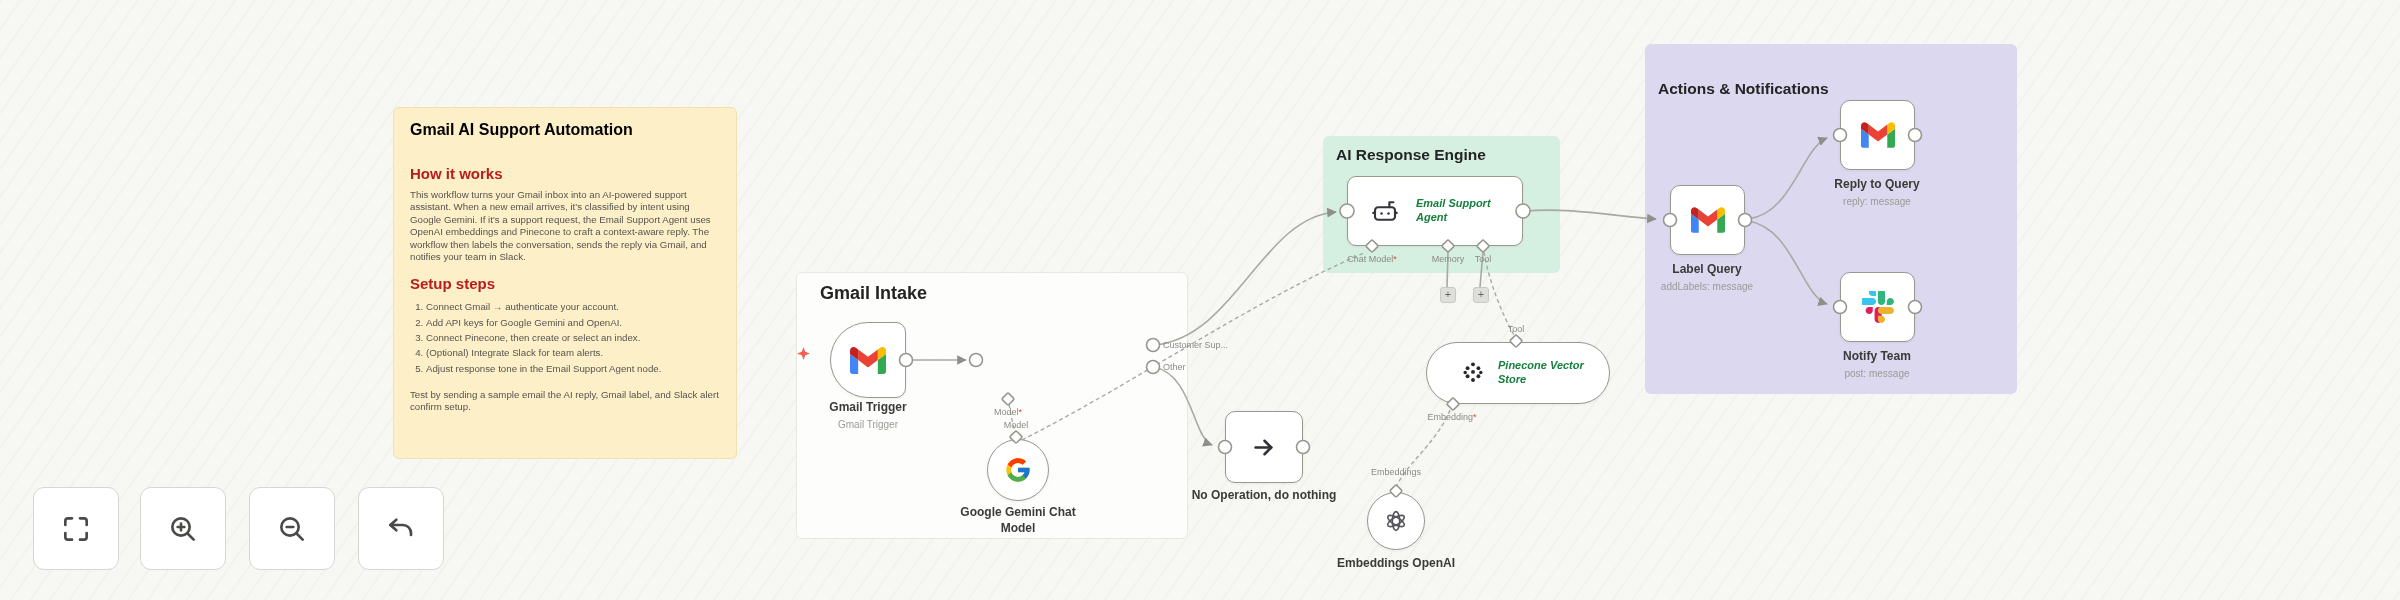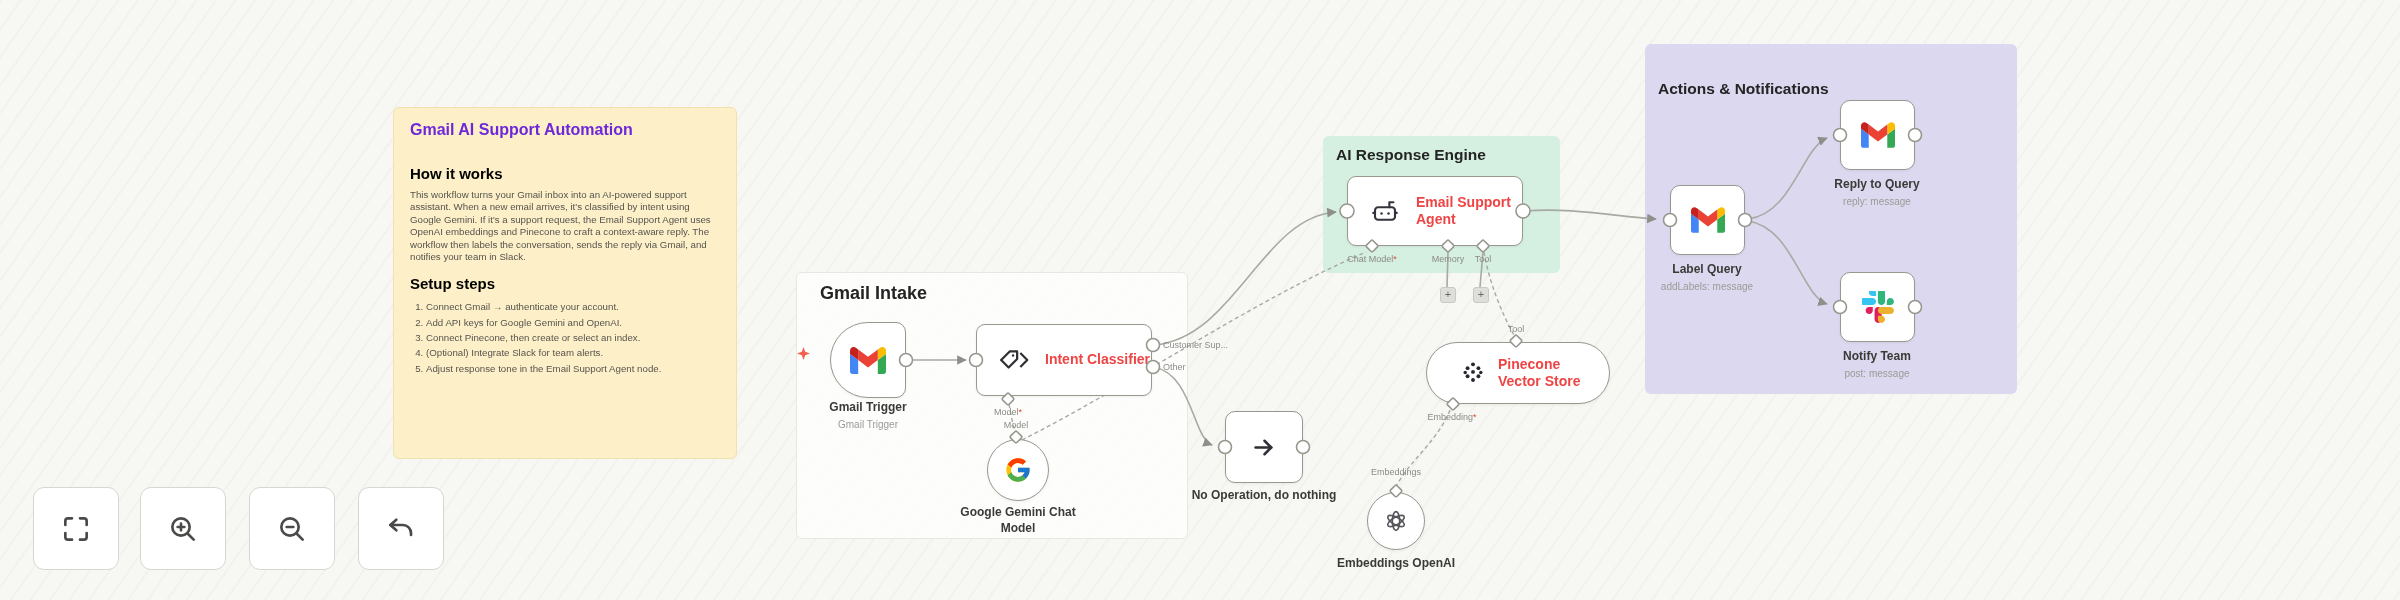--- a/index.html
+++ b/index.html
@@ -1,34 +1,34 @@
 <!DOCTYPE html>
 <html><head>
 <meta charset="utf-8">
 <style>
   html,body{margin:0;padding:0;}
   body{width:2400px;height:600px;overflow:hidden;font-family:"Liberation Sans",sans-serif;}
   #canvas{position:relative;width:2400px;height:600px;background:#f7f7f4;
     background-image:repeating-linear-gradient(125deg,rgba(150,150,145,.055) 0 2px,transparent 2px 16px);}
   
   .sticky{position:absolute;border-radius:6px;box-sizing:border-box;z-index:1;}
-  .sticky h1{font-size:16px;margin:0 0 26px 0;color:#6d28d9;}
-  .sticky h2{font-size:15px;margin:0 0 7px 0;color:#000000;}
+  .sticky h1{font-size:16px;margin:0 0 26px 0;color:#000000;}
+  .sticky h2{font-size:15px;margin:0 0 7px 0;color:#b91c1c;}
   .sticky .body{font-size:9.7px;line-height:1.28;color:#55544e;margin:0 0 12px 0;}
   .sticky ol{margin:2px 0 0 0;padding-left:16px;font-size:9.7px;line-height:1.58;color:#55544e;}
   .section-title{position:absolute;font-weight:bold;color:#242424;z-index:1;}
   
   .node{position:absolute;background:#fff;border:1.3px solid #98988f;box-sizing:border-box;
         z-index:4;box-shadow:0 1px 3px rgba(60,60,55,.07);display:flex;align-items:center;justify-content:center;}
   .node.sq{border-radius:10px;}
   .node.wide{border-radius:9px;justify-content:flex-start;padding-left:22px;gap:14px;}
   .node.trigger{border-radius:38px 10px 10px 38px;}
   .node.circle{border-radius:50%;}
   .node.pill{border-radius:32px;justify-content:center;padding-left:22px;gap:12px;}
-  .node-inner-label{font-size:14px;font-weight:bold;color:#ef4444;line-height:1.25;}
+  .node-inner-label{font-size:11px;font-weight:bold;color:#15803d;line-height:1.25;font-style:italic;}
   .node-label{position:absolute;text-align:center;z-index:4;}
   .node-label .nm{font-size:12px;font-weight:bold;color:#3a3a36;line-height:1.3;}
   .node-label .sub{font-size:10px;color:#9b9b95;margin-top:3px;}
   .port-label{position:absolute;font-size:9px;color:#8b8b85;text-align:center;z-index:3;white-space:nowrap;}
   .req{color:#e0452e;}
   .plusbtn{position:absolute;width:14px;height:14px;background:#dededa;border:1px solid #c9c9c4;border-radius:3px;
            color:#6a6a64;font-size:11px;line-height:12px;text-align:center;z-index:3;}
   .spark{position:absolute;width:13px;height:13px;background:#f4604f;z-index:4;
          clip-path:polygon(50% 0,63% 37%,100% 50%,63% 63%,50% 100%,37% 63%,0 50%,37% 37%);}
   svg.layer{position:absolute;left:0;top:0;z-index:2;}
@@ -47,20 +47,21 @@
     <h2>How it works</h2>
     <p class="body">This workflow turns your Gmail inbox into an AI-powered support assistant. When a new email arrives, it's classified by intent using Google Gemini. If it's a support request, the Email Support Agent uses OpenAI embeddings and Pinecone to craft a context-aware reply. The workflow then labels the conversation, sends the reply via Gmail, and notifies your team in Slack.</p>
     <h2>Setup steps</h2>
     <ol>
       <li>Connect Gmail → authenticate your account.</li>
       <li>Add API keys for Google Gemini and OpenAI.</li>
       <li>Connect Pinecone, then create or select an index.</li>
       <li>(Optional) Integrate Slack for team alerts.</li>
       <li>Adjust response tone in the Email Support Agent node.</li>
     </ol>
+    <p class="body" style="margin-top:13px;">Test by sending a sample email the AI reply, Gmail label, and Slack alert confirm setup.</p>
   </div>
 
   <div class="sticky" style="left:796px;top:272px;width:392px;height:267px;background:rgba(255,255,255,.72);border:1px solid #e8e8e3;"></div>
   <div class="section-title" style="left:812px;top:283px;font-size:18px;margin-left:8px;">Gmail Intake</div>
 
   <div class="sticky" style="left:1323px;top:136px;width:237px;height:137px;background:#d5efe0;"></div>
   <div class="section-title" style="left:1336px;top:146px;font-size:15.5px;">AI Response Engine</div>
 
   <div class="sticky" style="left:1645px;top:44px;width:372px;height:350px;background:#dbd8f0;"></div>
   <div class="section-title" style="left:1658px;top:56px;font-size:15.5px;margin-top:24px;">Actions &amp; Notifications</div>
@@ -98,28 +99,20 @@
       <path fill="#fbbc04" d="M18.545 1.636v7.095L24 4.64V2.456c0-2.023-2.309-3.178-3.927-1.964z"></path>
       <path fill="#ea4335" d="M5.455 8.73V1.637L12 6.545l6.545-4.909V8.73L12 13.64z"></path>
       <path fill="#c5221f" d="M0 2.456v2.185l5.455 4.09V1.637L3.927.492C2.309-.722 0 .433 0 2.456z"></path>
     </svg>
   </div>
   <div class="node-label" style="left:798px;top:400px;width:140px;">
     <div class="nm">Gmail Trigger</div>
     <div class="sub">Gmail Trigger</div>
   </div>
 
-  <div class="node wide" style="left:976px;top:324px;width:176px;height:72px;">
-    <svg width="32" height="24" viewBox="0 0 30 22" fill="none" stroke="#2f2f35" stroke-width="2.1" stroke-linejoin="round">
-      <path d="M2 11 L10 3 H17 V10 L9 18 Z"></path>
-      <circle cx="13.2" cy="6.8" r="1.1" fill="#2f2f35" stroke="none"></circle>
-      <path d="M20 4.5 L26.5 11 L20 17.5"></path>
-    </svg>
-    <span class="node-inner-label">Intent Classifier</span>
-  </div>
   <div class="port-label" style="left:1163px;top:340px;">
     <span>Customer Sup...</span></div>
   <div class="port-label" style="left:1163px;top:362px;">
     <span>Other</span></div>
   <div class="port-label" style="left:968px;top:407px;width:80px;">
     <span>Model</span><span class="req">*</span></div>
 
   <div class="node circle" style="left:987px;top:439px;width:62px;height:62px;">
     <svg width="28" height="28" viewBox="0 0 48 48">
       <path fill="#FFC107" d="M43.6 20.1H42V20H24v8h11.3C33.7 32.7 29.2 36 24 36c-6.6 0-12-5.4-12-12s5.4-12 12-12c3.1 0 5.9 1.2 8 3l5.7-5.7C34.6 6.1 29.6 4 24 4 13 4 4 13 4 24s9 20 20 20 20-9 20-20c0-1.3-.1-2.7-.4-3.9z"></path>

